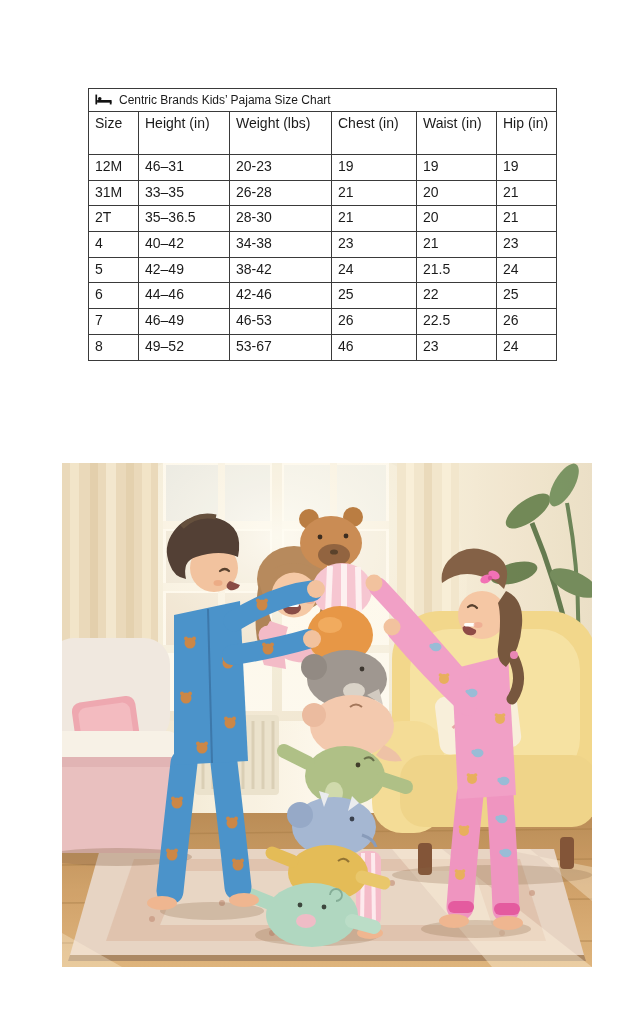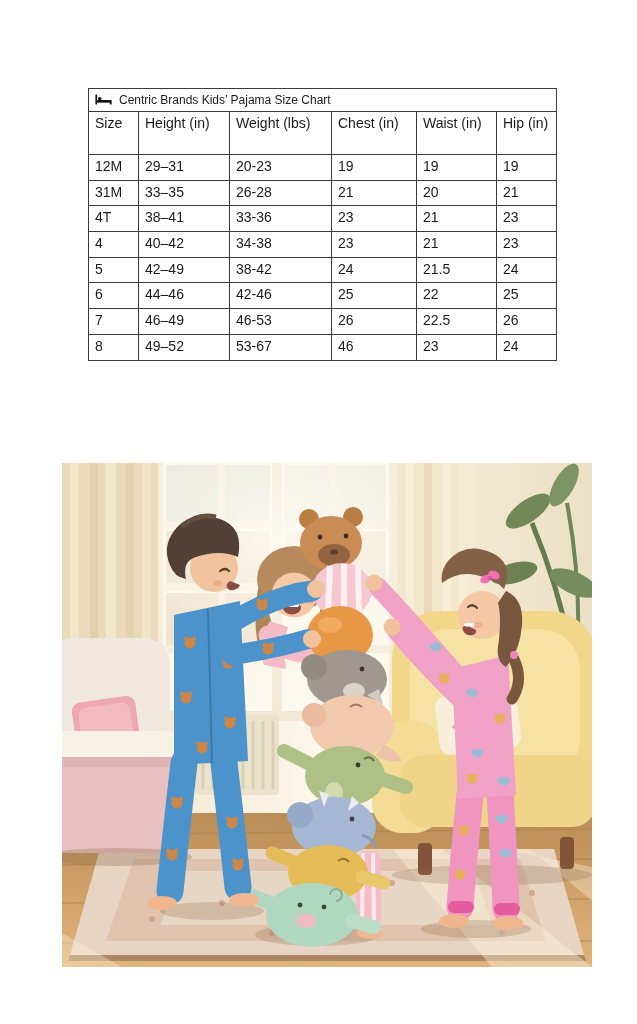--- a/index.html
+++ b/index.html
@@ -58,41 +58,41 @@
         <th>Height (in)</th>
         <th>Weight (lbs)</th>
         <th>Chest (in)</th>
         <th>Waist (in)</th>
         <th>Hip (in)</th>
       </tr>
     </thead>
     <tbody>
         <tr>
           <td>12M</td>
-          <td>29–31</td>
+          <td>46–31</td>
           <td>20-23</td>
           <td>19</td>
           <td>19</td>
           <td>19</td>
         </tr>
         <tr>
           <td>31M</td>
           <td>33–35</td>
           <td>26-28</td>
           <td>21</td>
           <td>20</td>
           <td>21</td>
         </tr>
         <tr>
-          <td>4T</td>
-          <td>38–41</td>
-          <td>33-36</td>
-          <td>23</td>
+          <td>2T</td>
+          <td>35–36.5</td>
+          <td>28-30</td>
           <td>21</td>
-          <td>23</td>
+          <td>20</td>
+          <td>21</td>
         </tr>
         <tr>
           <td>4</td>
           <td>40–42</td>
           <td>34-38</td>
           <td>23</td>
           <td>21</td>
           <td>23</td>
         </tr>
         <tr>

